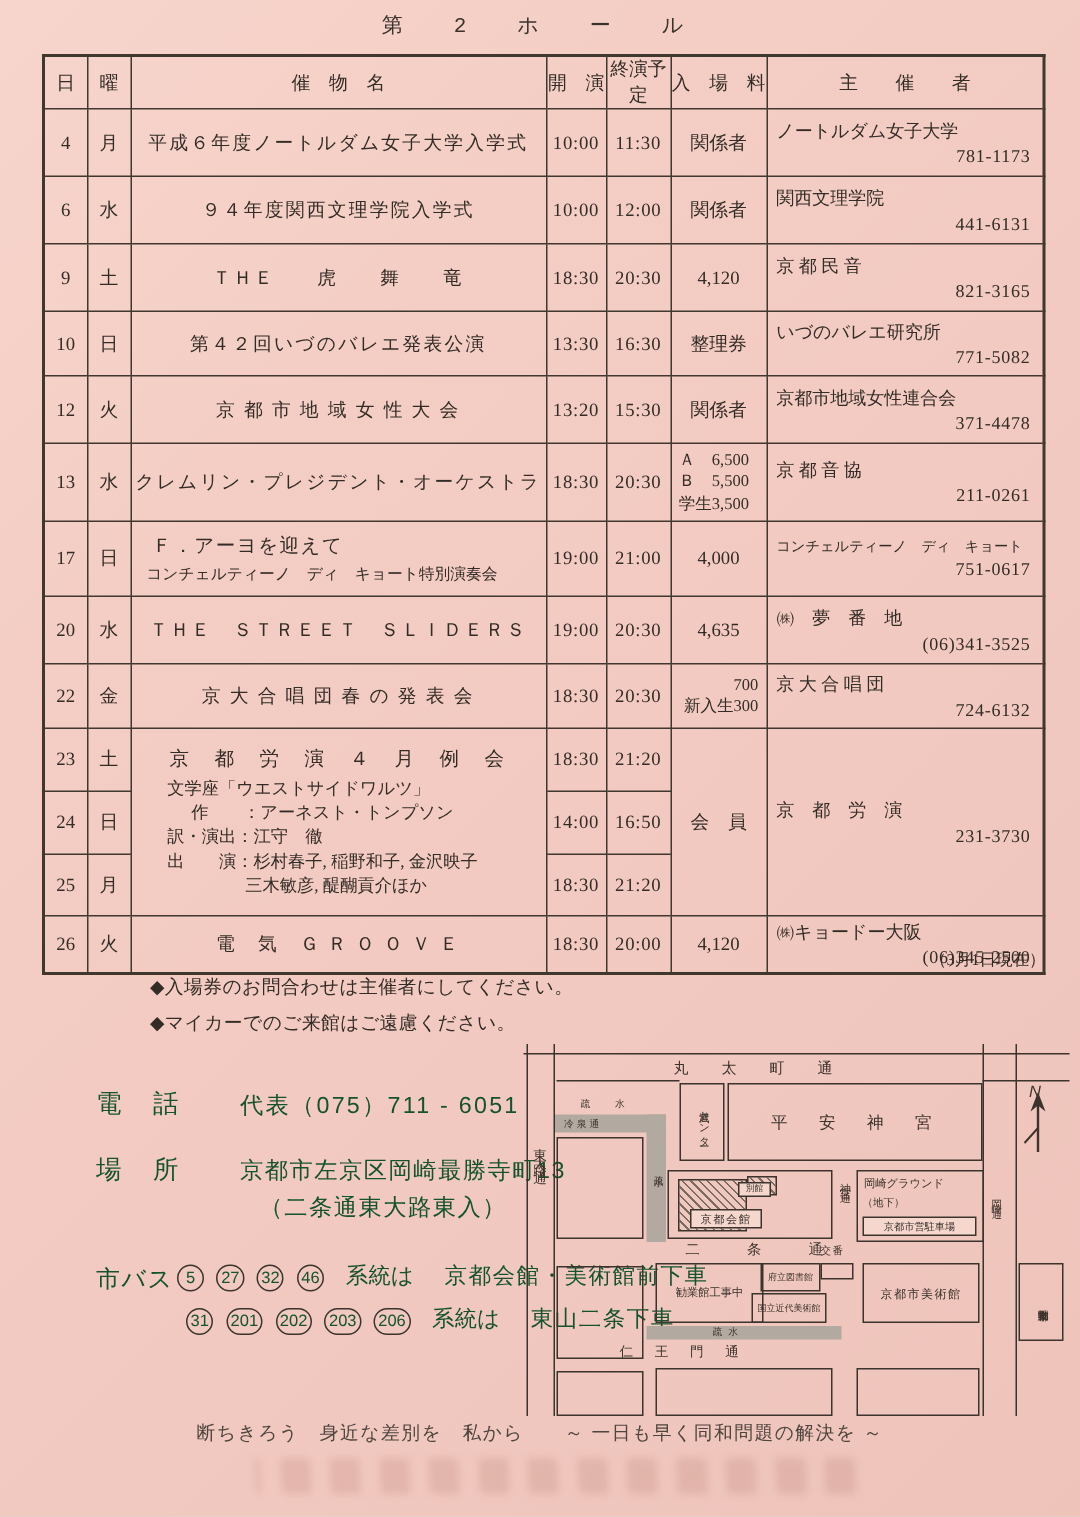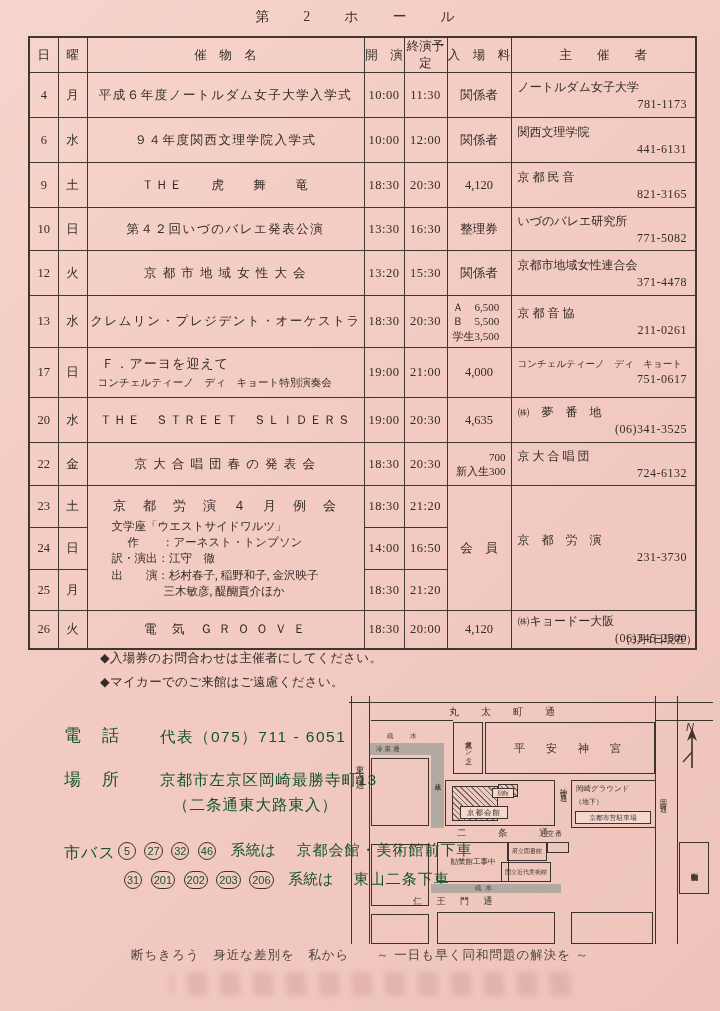--- a/index.html
+++ b/index.html
@@ -3,21 +3,21 @@
 <meta charset="utf-8">
 <style>
   * { margin:0; padding:0; box-sizing:border-box; }
   html,body { width:720px; height:1011px; }
   body { position:relative; background:#ddd5cd; overflow:hidden;
          font-family:"Liberation Serif","DejaVu Serif",serif; color:#332c26; }
   .paper { position:absolute; left:0; top:0; width:720px; height:1011px;
            background:linear-gradient(135deg,#f7d5cc 0%,#f3ccc3 35%,#f1c8bf 70%,#edc3ba 100%); }
 
   .title { position:absolute; left:0; top:8px; width:720px; text-align:center;
-           font-family:Liberation Serif, serif;
+           font-family:Liberation Mono, monospace;
            font-size:14px; letter-spacing:10px; color:#3a332c; }
 
   table.sched { position:absolute; left:28px; top:36px; width:667px;
                 border-collapse:collapse; table-layout:fixed; }
   table.sched { border:2px solid #40372f; }
   table.sched td { border:1.4px solid #40372f; vertical-align:middle; overflow:hidden;
                    font-size:12.5px; color:#332c26; }
   td.hd { text-align:center; font-size:12.5px; }
   td.c-day, td.c-wd { text-align:center; }
   td.c-start, td.c-end { text-align:center; letter-spacing:.5px; }
@@ -394,20 +394,23 @@
 
   <div class="blk ctr" style="left:88px; top:146px; width:72px; height:40px; font-size:7.5px;">
     <span>勧業館工事中</span>
   </div>
   <div class="blk ctr" style="left:158px; top:146px; width:40px; height:19px; font-size:6px;">
     <span>府立図書館</span>
   </div>
   <div class="blk ctr" style="left:152px; top:166px; width:50px; height:20px; font-size:6px;">
     <span>国立近代美術館</span>
   </div>
+  <div class="blk ctr" style="left:226px; top:146px; width:78px; height:40px; font-size:8px; letter-spacing:1px;">
+    <span>京都市美術館</span>
+  </div>
   <div class="blk ctr" style="left:330px; top:146px; width:30px; height:52px;">
     <span class="vtext" style="font-size:7px;">京都市動物園</span>
   </div>
 
   <div class="band" style="left:82px; top:188px; width:130px; height:9px;"></div>
   <div class="lbl" style="left:126px; top:188px; font-size:6.5px; letter-spacing:4px;">疏水</div>
   <div class="lbl" style="left:64px; top:199px; font-size:9px; letter-spacing:6px;">仁 王 門 通</div>
 
   <div class="blk" style="left:88px; top:216px; width:118px; height:32px;"></div>
   <div class="blk" style="left:222px; top:216px; width:82px; height:32px;"></div>

